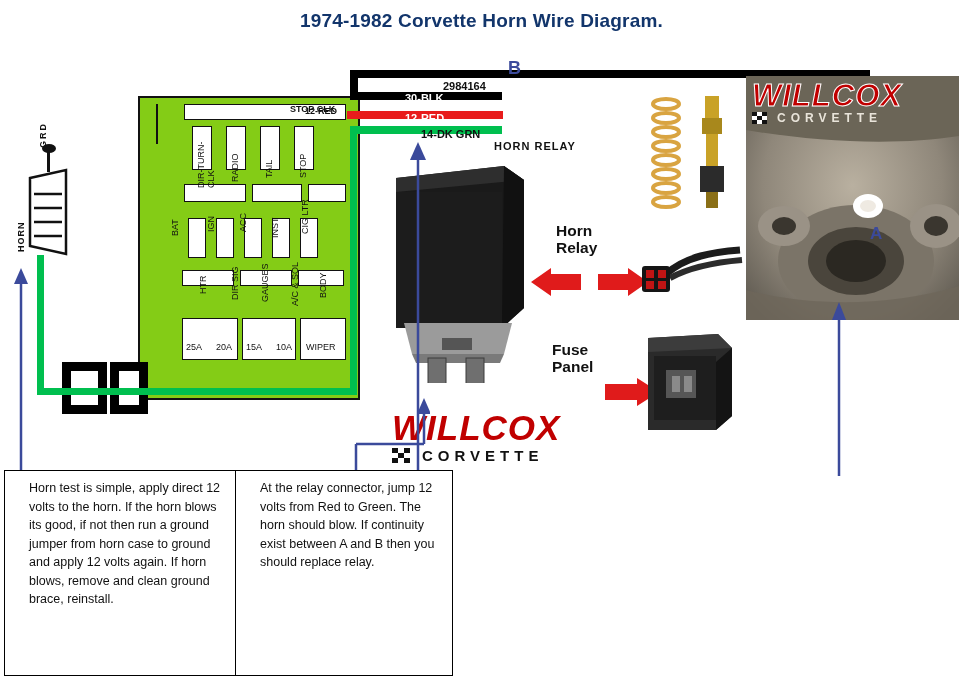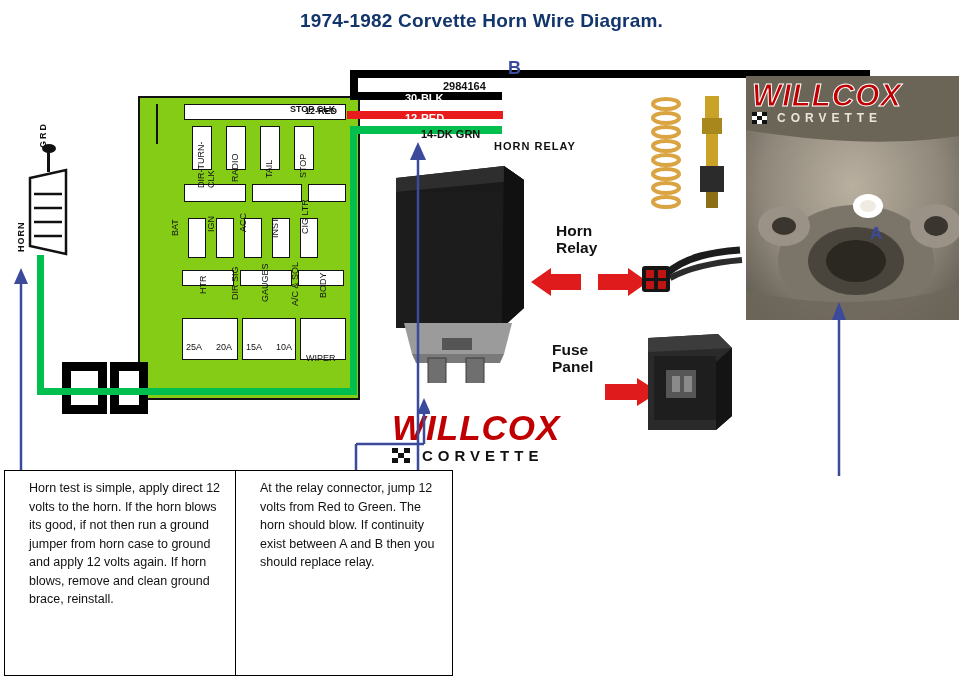--- a/index.html
+++ b/index.html
@@ -144,21 +144,21 @@
     <div class="abs lbl lbl-v" style="left:58px;top:160px;height:36px;">HTR</div>
     <div class="abs lbl lbl-v" style="left:90px;top:156px;height:46px;">DIR SIG</div>
     <div class="abs lbl lbl-v" style="left:120px;top:154px;height:50px;">GAUGES</div>
     <div class="abs lbl lbl-v" style="left:150px;top:152px;height:56px;">A/C &amp; SOL</div>
     <div class="abs lbl lbl-v" style="left:178px;top:160px;height:40px;">BODY</div>
 
     <div class="abs lbl" style="left:46px;top:244px;">25A</div>
     <div class="abs lbl" style="left:76px;top:244px;">20A</div>
     <div class="abs lbl" style="left:106px;top:244px;">15A</div>
     <div class="abs lbl" style="left:136px;top:244px;">10A</div>
-    <div class="abs lbl" style="left:166px;top:244px;margin-top:11px;">WIPER</div>
+    <div class="abs lbl" style="left:166px;top:244px;">WIPER</div>
   </div>
 
   <div class="abs lbl" style="left:290px;top:104px;font-weight:bold;">STOP CLK</div>
 
   <div class="abs" style="left:62px;top:362px;width:45px;height:52px;border:9px solid #000;box-sizing:border-box;background:#fff;"></div>
   <div class="abs" style="left:110px;top:362px;width:38px;height:52px;border:9px solid #000;box-sizing:border-box;background:#fff;"></div>
 
   <div class="wire green abs" style="left:37px;top:255px;width:7px;height:140px;"></div>
   <div class="wire green abs" style="left:37px;top:388px;width:320px;height:7px;"></div>
   <div class="wire green abs" style="left:350px;top:128px;width:7px;height:264px;"></div>

